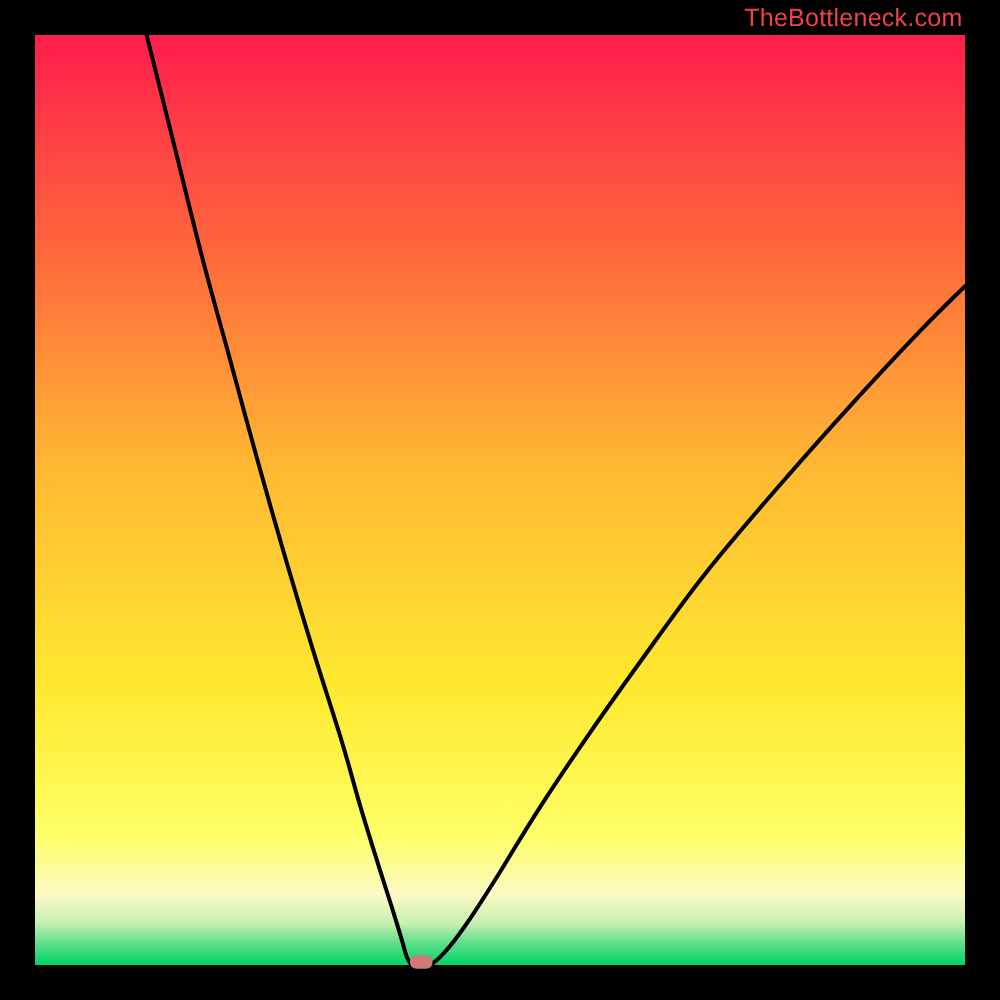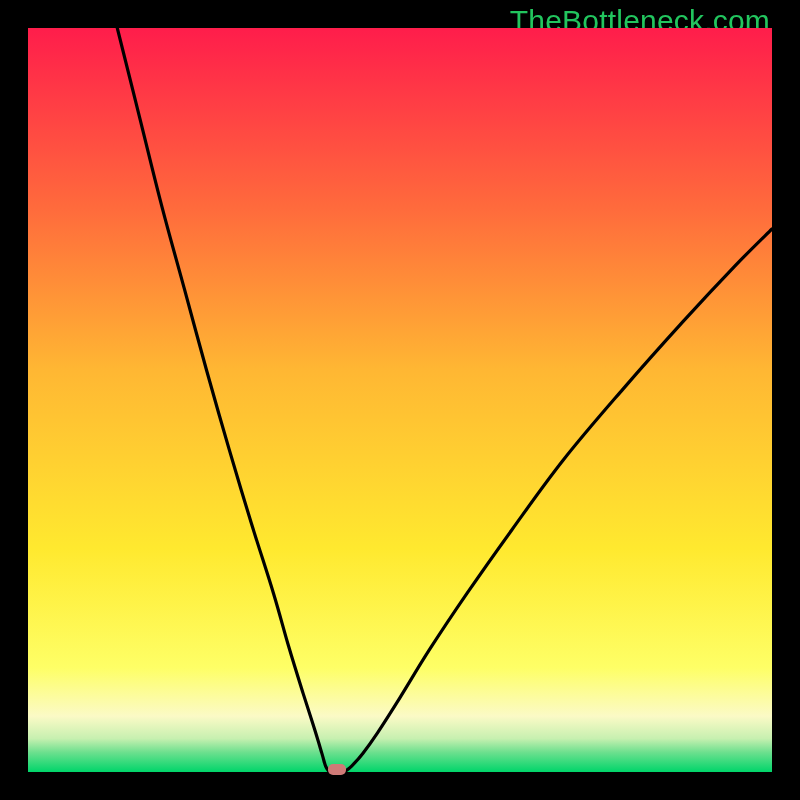--- a/index.html
+++ b/index.html
@@ -23,23 +23,23 @@
     left: 0;
     top: 0;
     width: 744px;
     height: 744px;
   }
   .watermark {
     position: absolute;
     top: 4px;
     right: 30px;
     font-family: Arial, Helvetica, sans-serif;
-    font-size: 30px;
+    font-size: 20px;
     font-weight: 500;
-    color: #22c55e;
+    color: #ef4444;
     letter-spacing: 0.2px;
   }
   svg {
     display: block;
   }
   .marker {
     position: absolute;
     width: 18px;
     height: 11px;
     background: #cf7a77;

